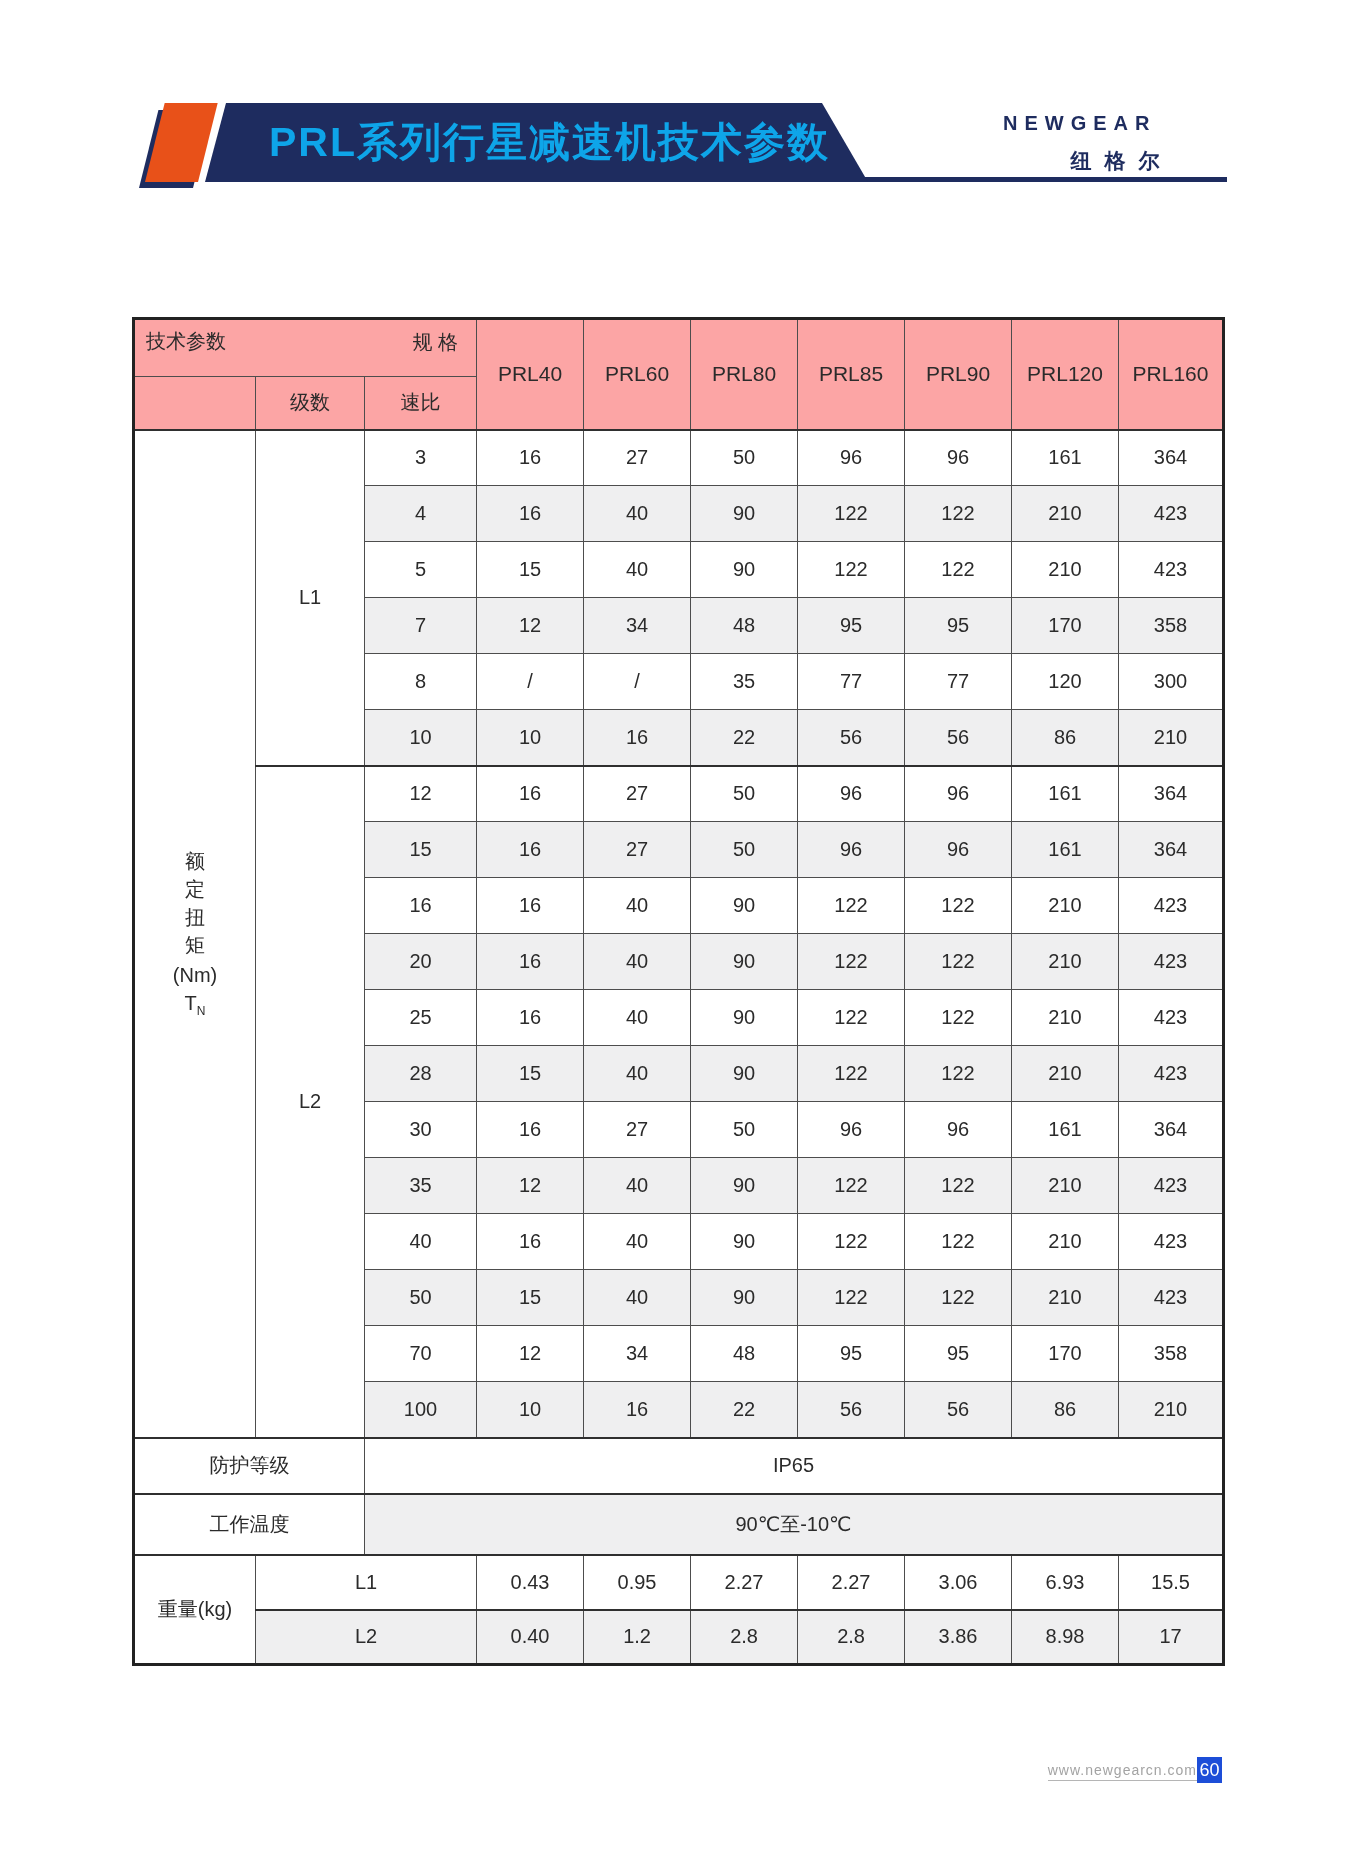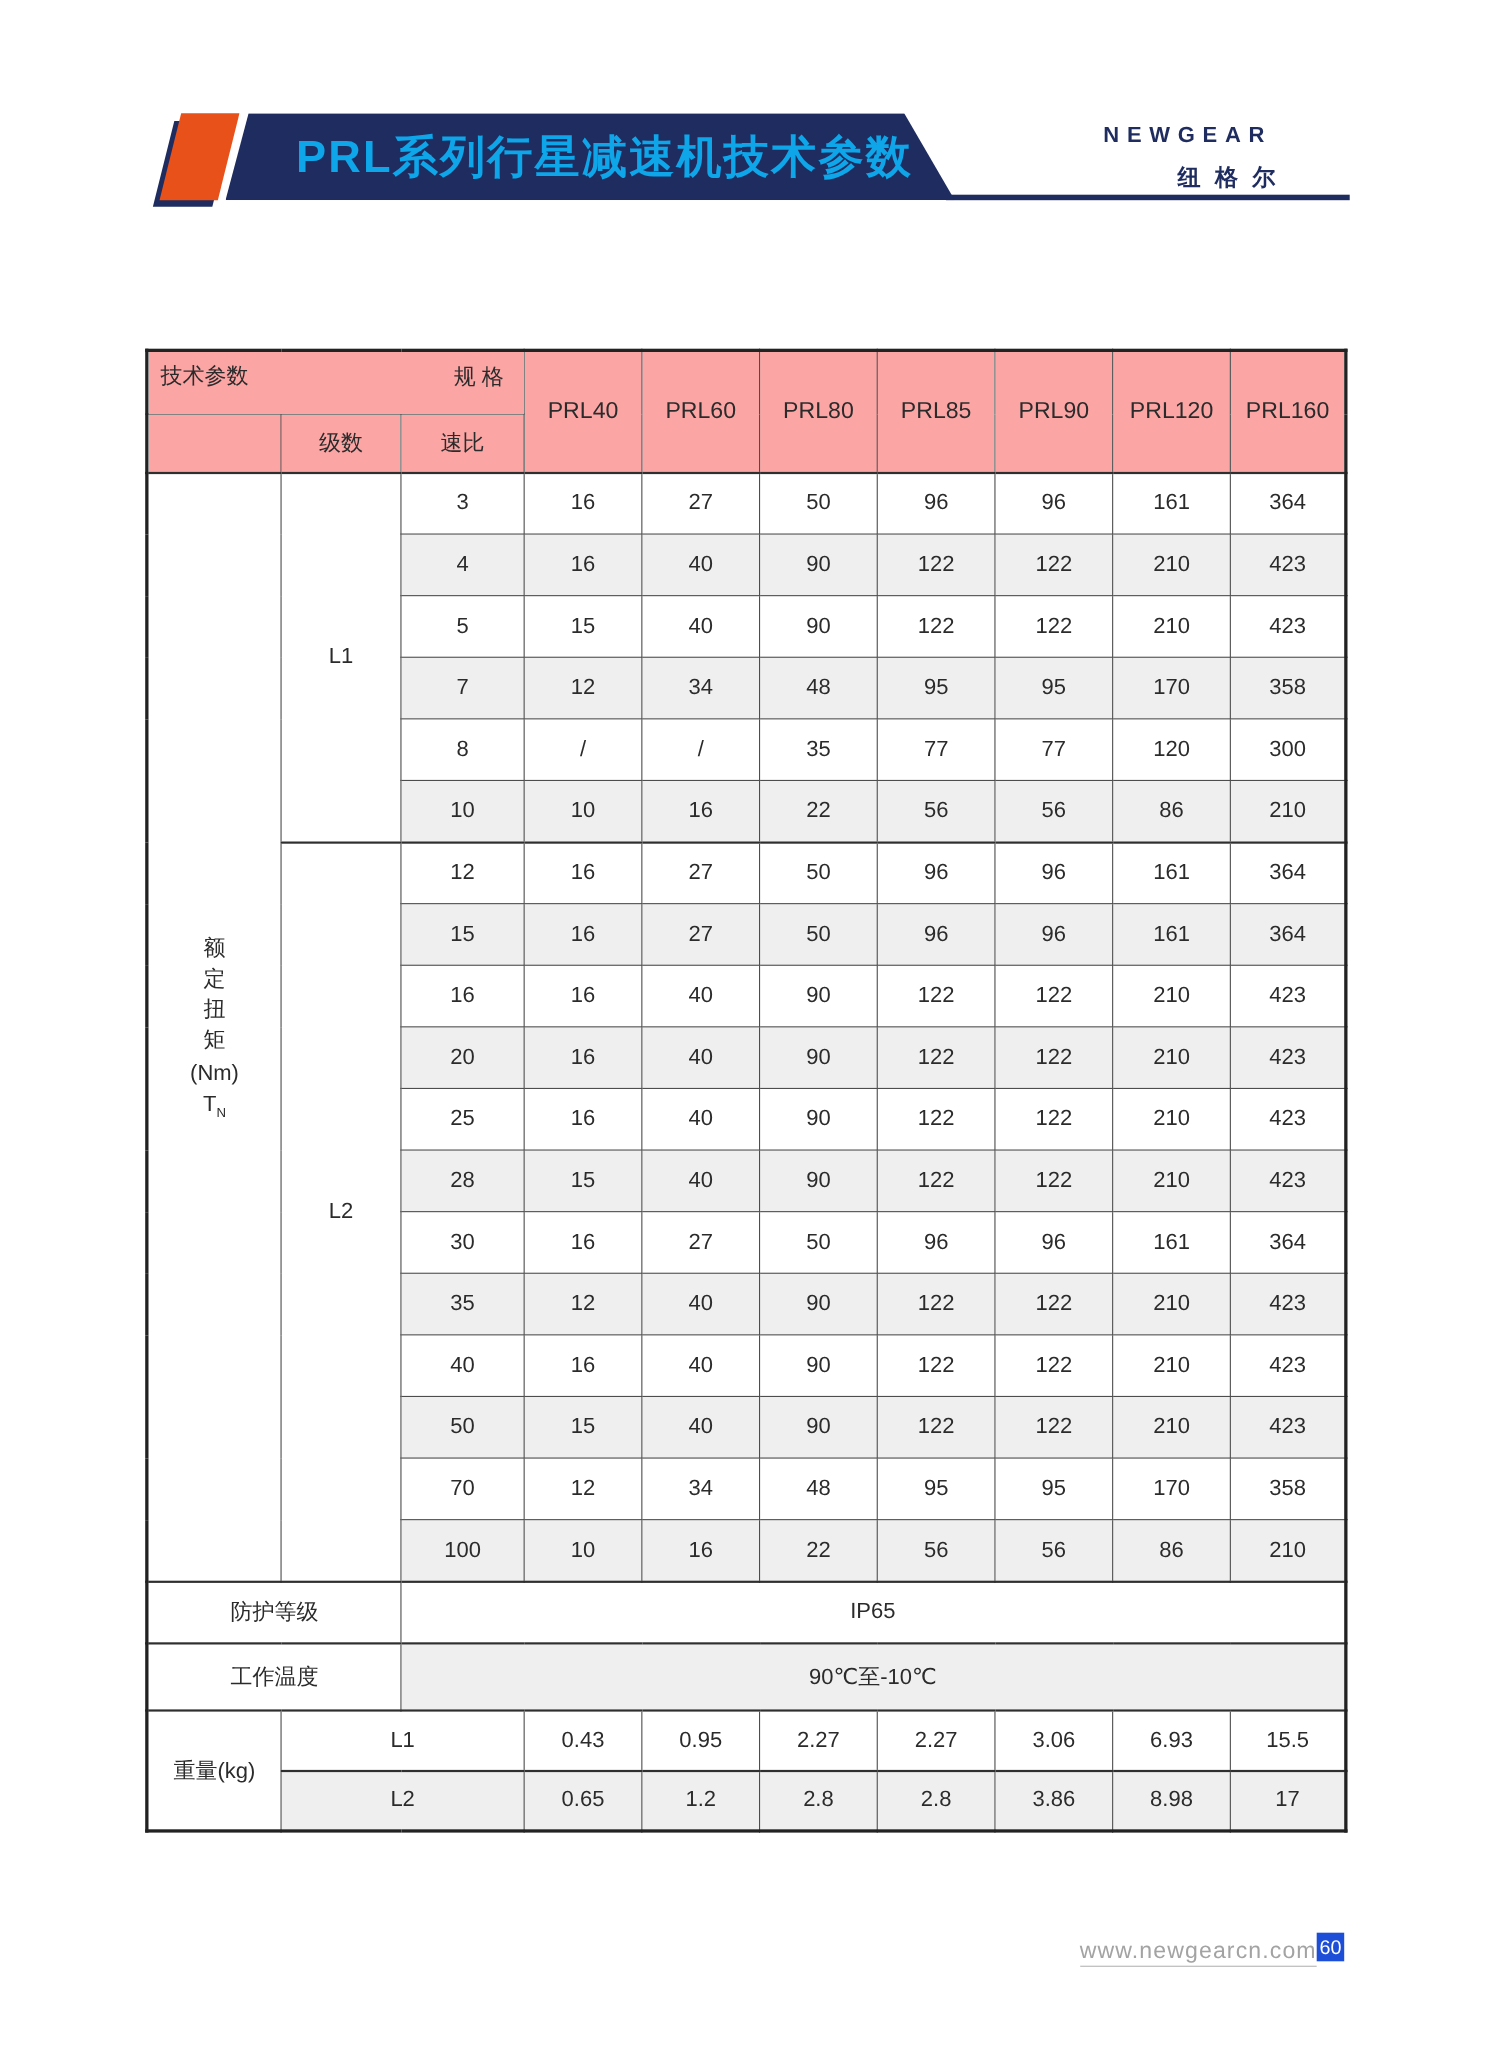--- a/index.html
+++ b/index.html
@@ -71,21 +71,21 @@
   .torque-unit { font-size:20px; margin-top:2px; }
   .torque-sym { font-size:20px; }
   .torque-sym sub { font-size:12px; }
 
   tr.temp-row { height:61px !important; }
   tr.weight-row { height:55px !important; }
 
   
   .footer-link {
     position:absolute; top:1762px; left:957px; width:240px; text-align:right;
-    font-size:21px; color:#a3a3a3; letter-spacing:1px;
+    font-size:14px; color:#a3a3a3; letter-spacing:1px;
   }
   .footer-link span { border-bottom:1px solid #b5b5b5; padding-bottom:2px; }
   .page-badge {
     position:absolute; left:1197px; top:1757px; width:25px; height:26px;
     background:#1d4ed8; color:#ffffff; font-size:18px; line-height:26px; text-align:center;
   }
 </style>
 </head>
 <body>
 
@@ -347,21 +347,21 @@
           <td class="value-cell">0.95</td>
           <td class="value-cell">2.27</td>
           <td class="value-cell">2.27</td>
           <td class="value-cell">3.06</td>
           <td class="value-cell">6.93</td>
           <td class="value-cell">15.5</td>
         </tr>
       <tr class="sect alt weight-row" id="weight-row-2">
         <td colspan="2">L2</td>
 
-      <td class="value-cell">0.65</td>
+      <td class="value-cell">0.40</td>
           <td class="value-cell">1.2</td>
           <td class="value-cell">2.8</td>
           <td class="value-cell">2.8</td>
           <td class="value-cell">3.86</td>
           <td class="value-cell">8.98</td>
           <td class="value-cell">17</td>
         </tr>
     </tbody>
   </table>
 </div>

